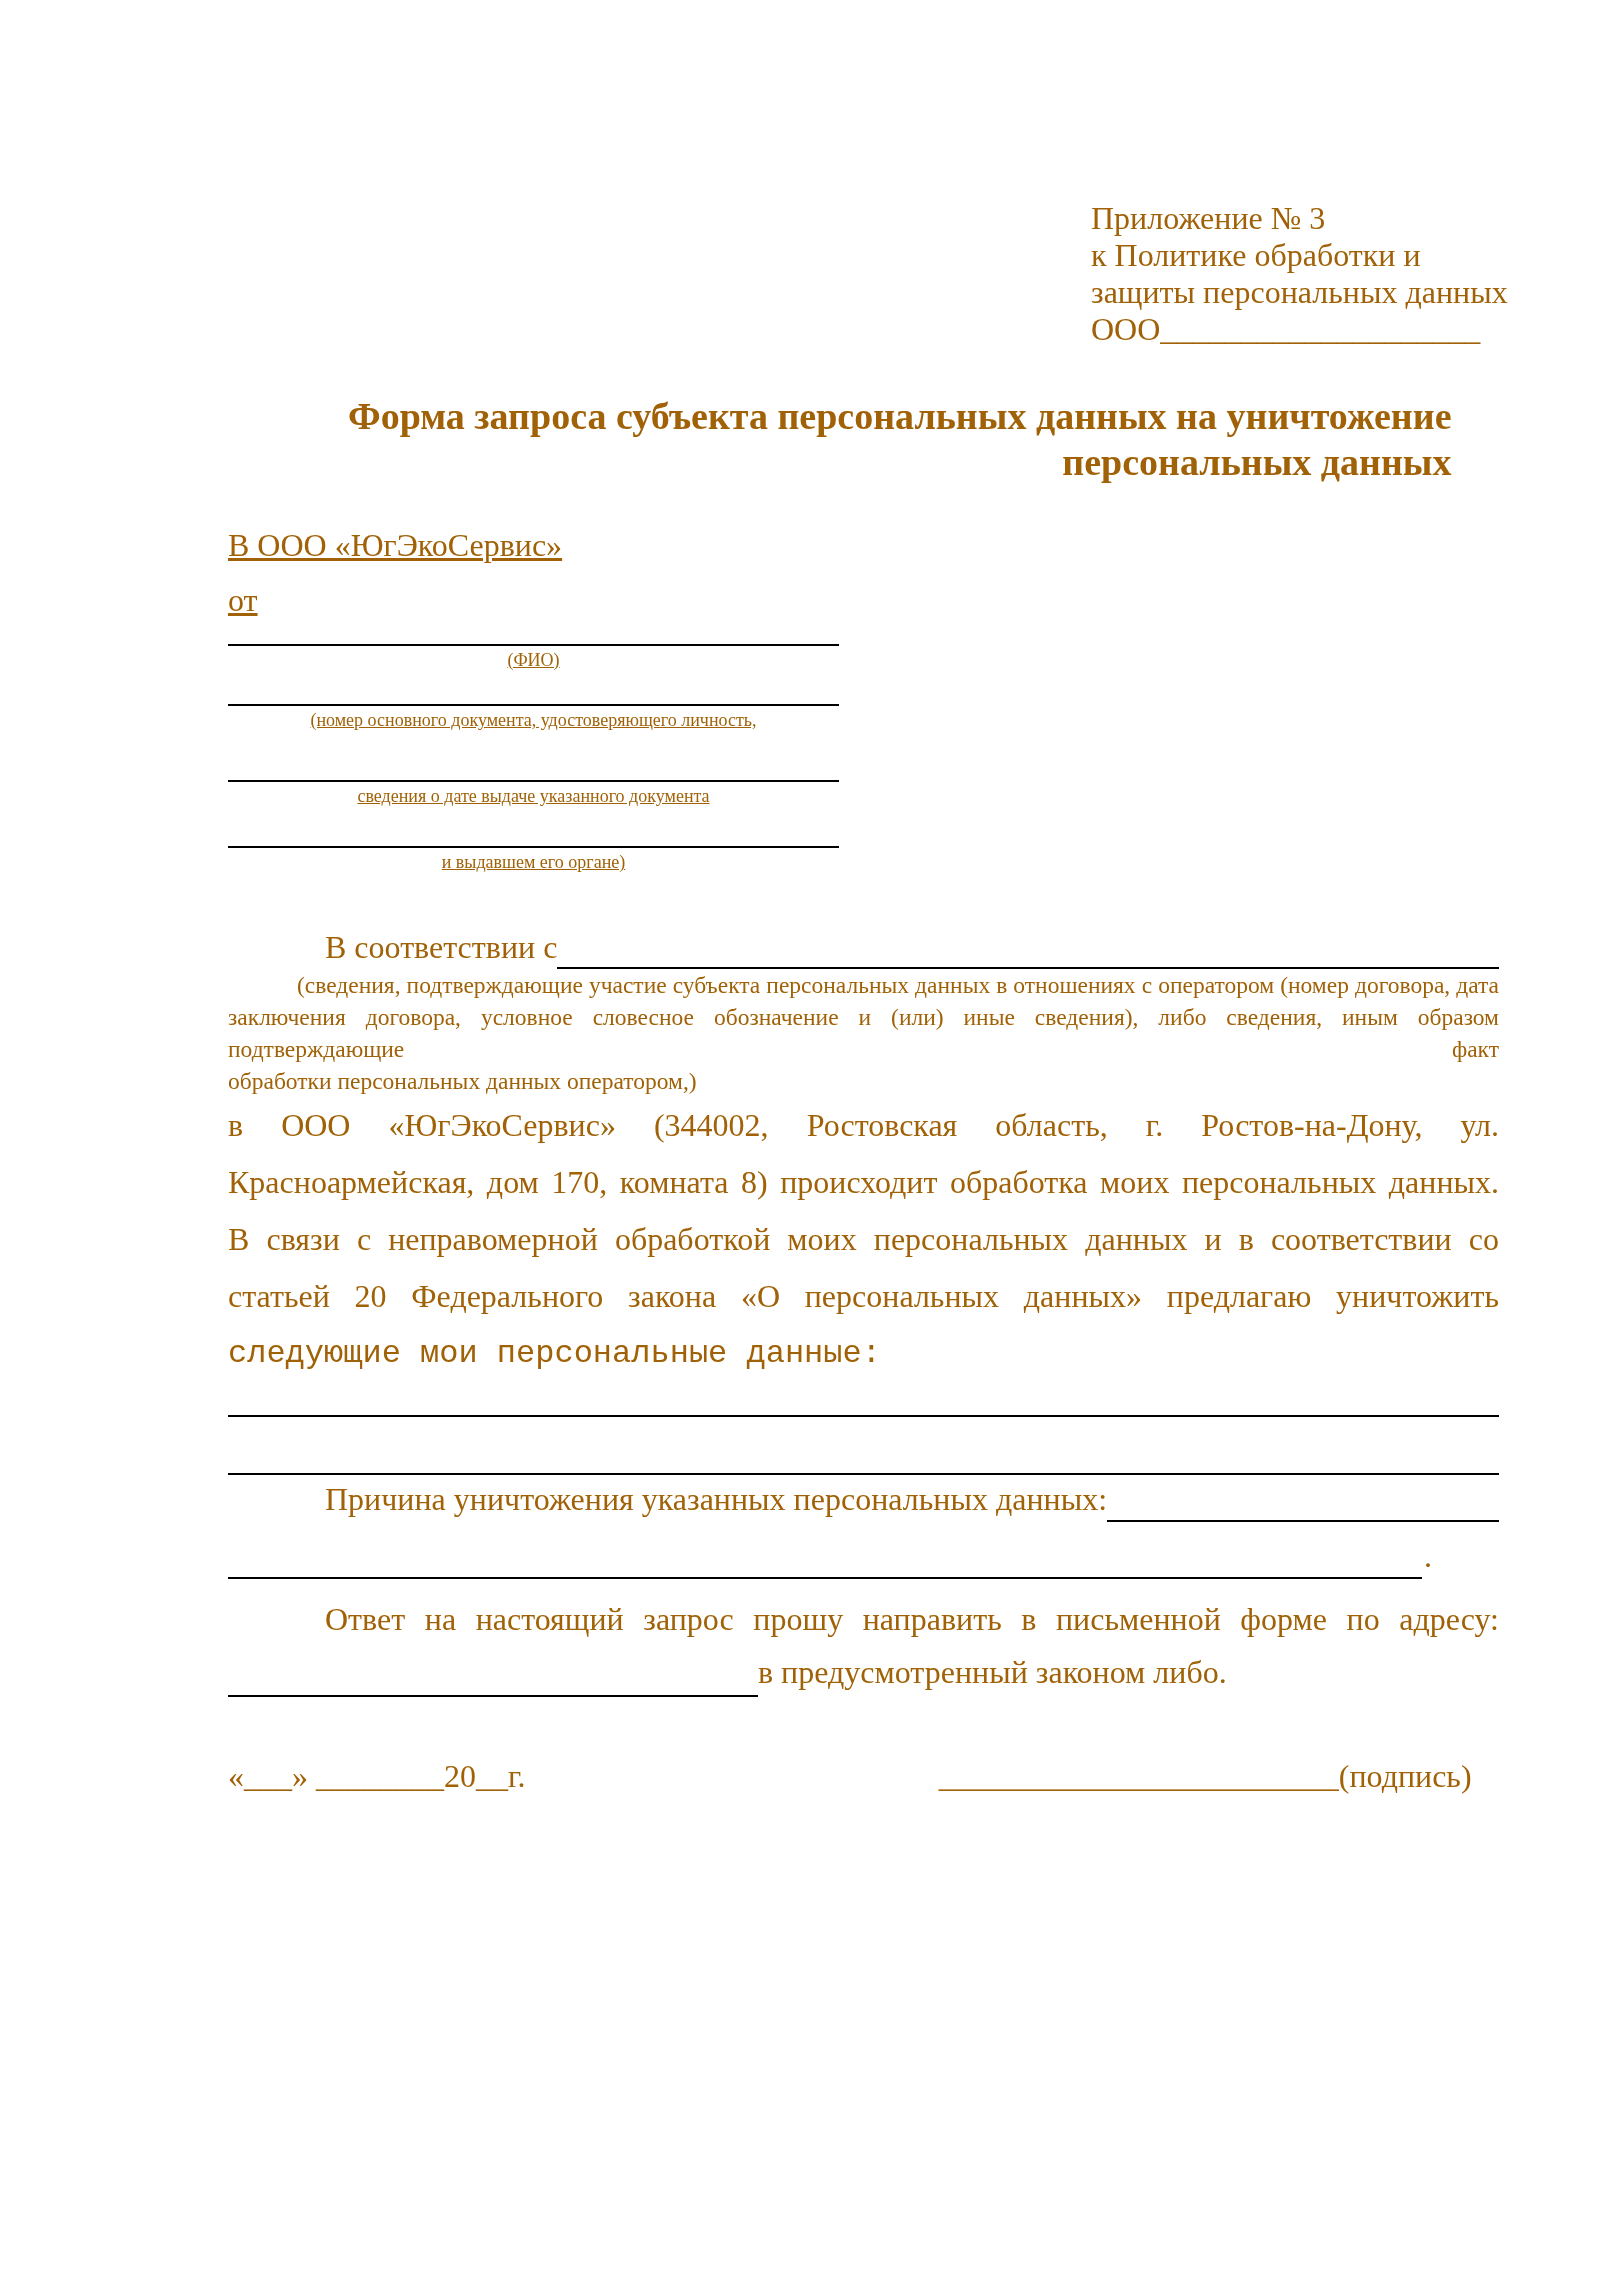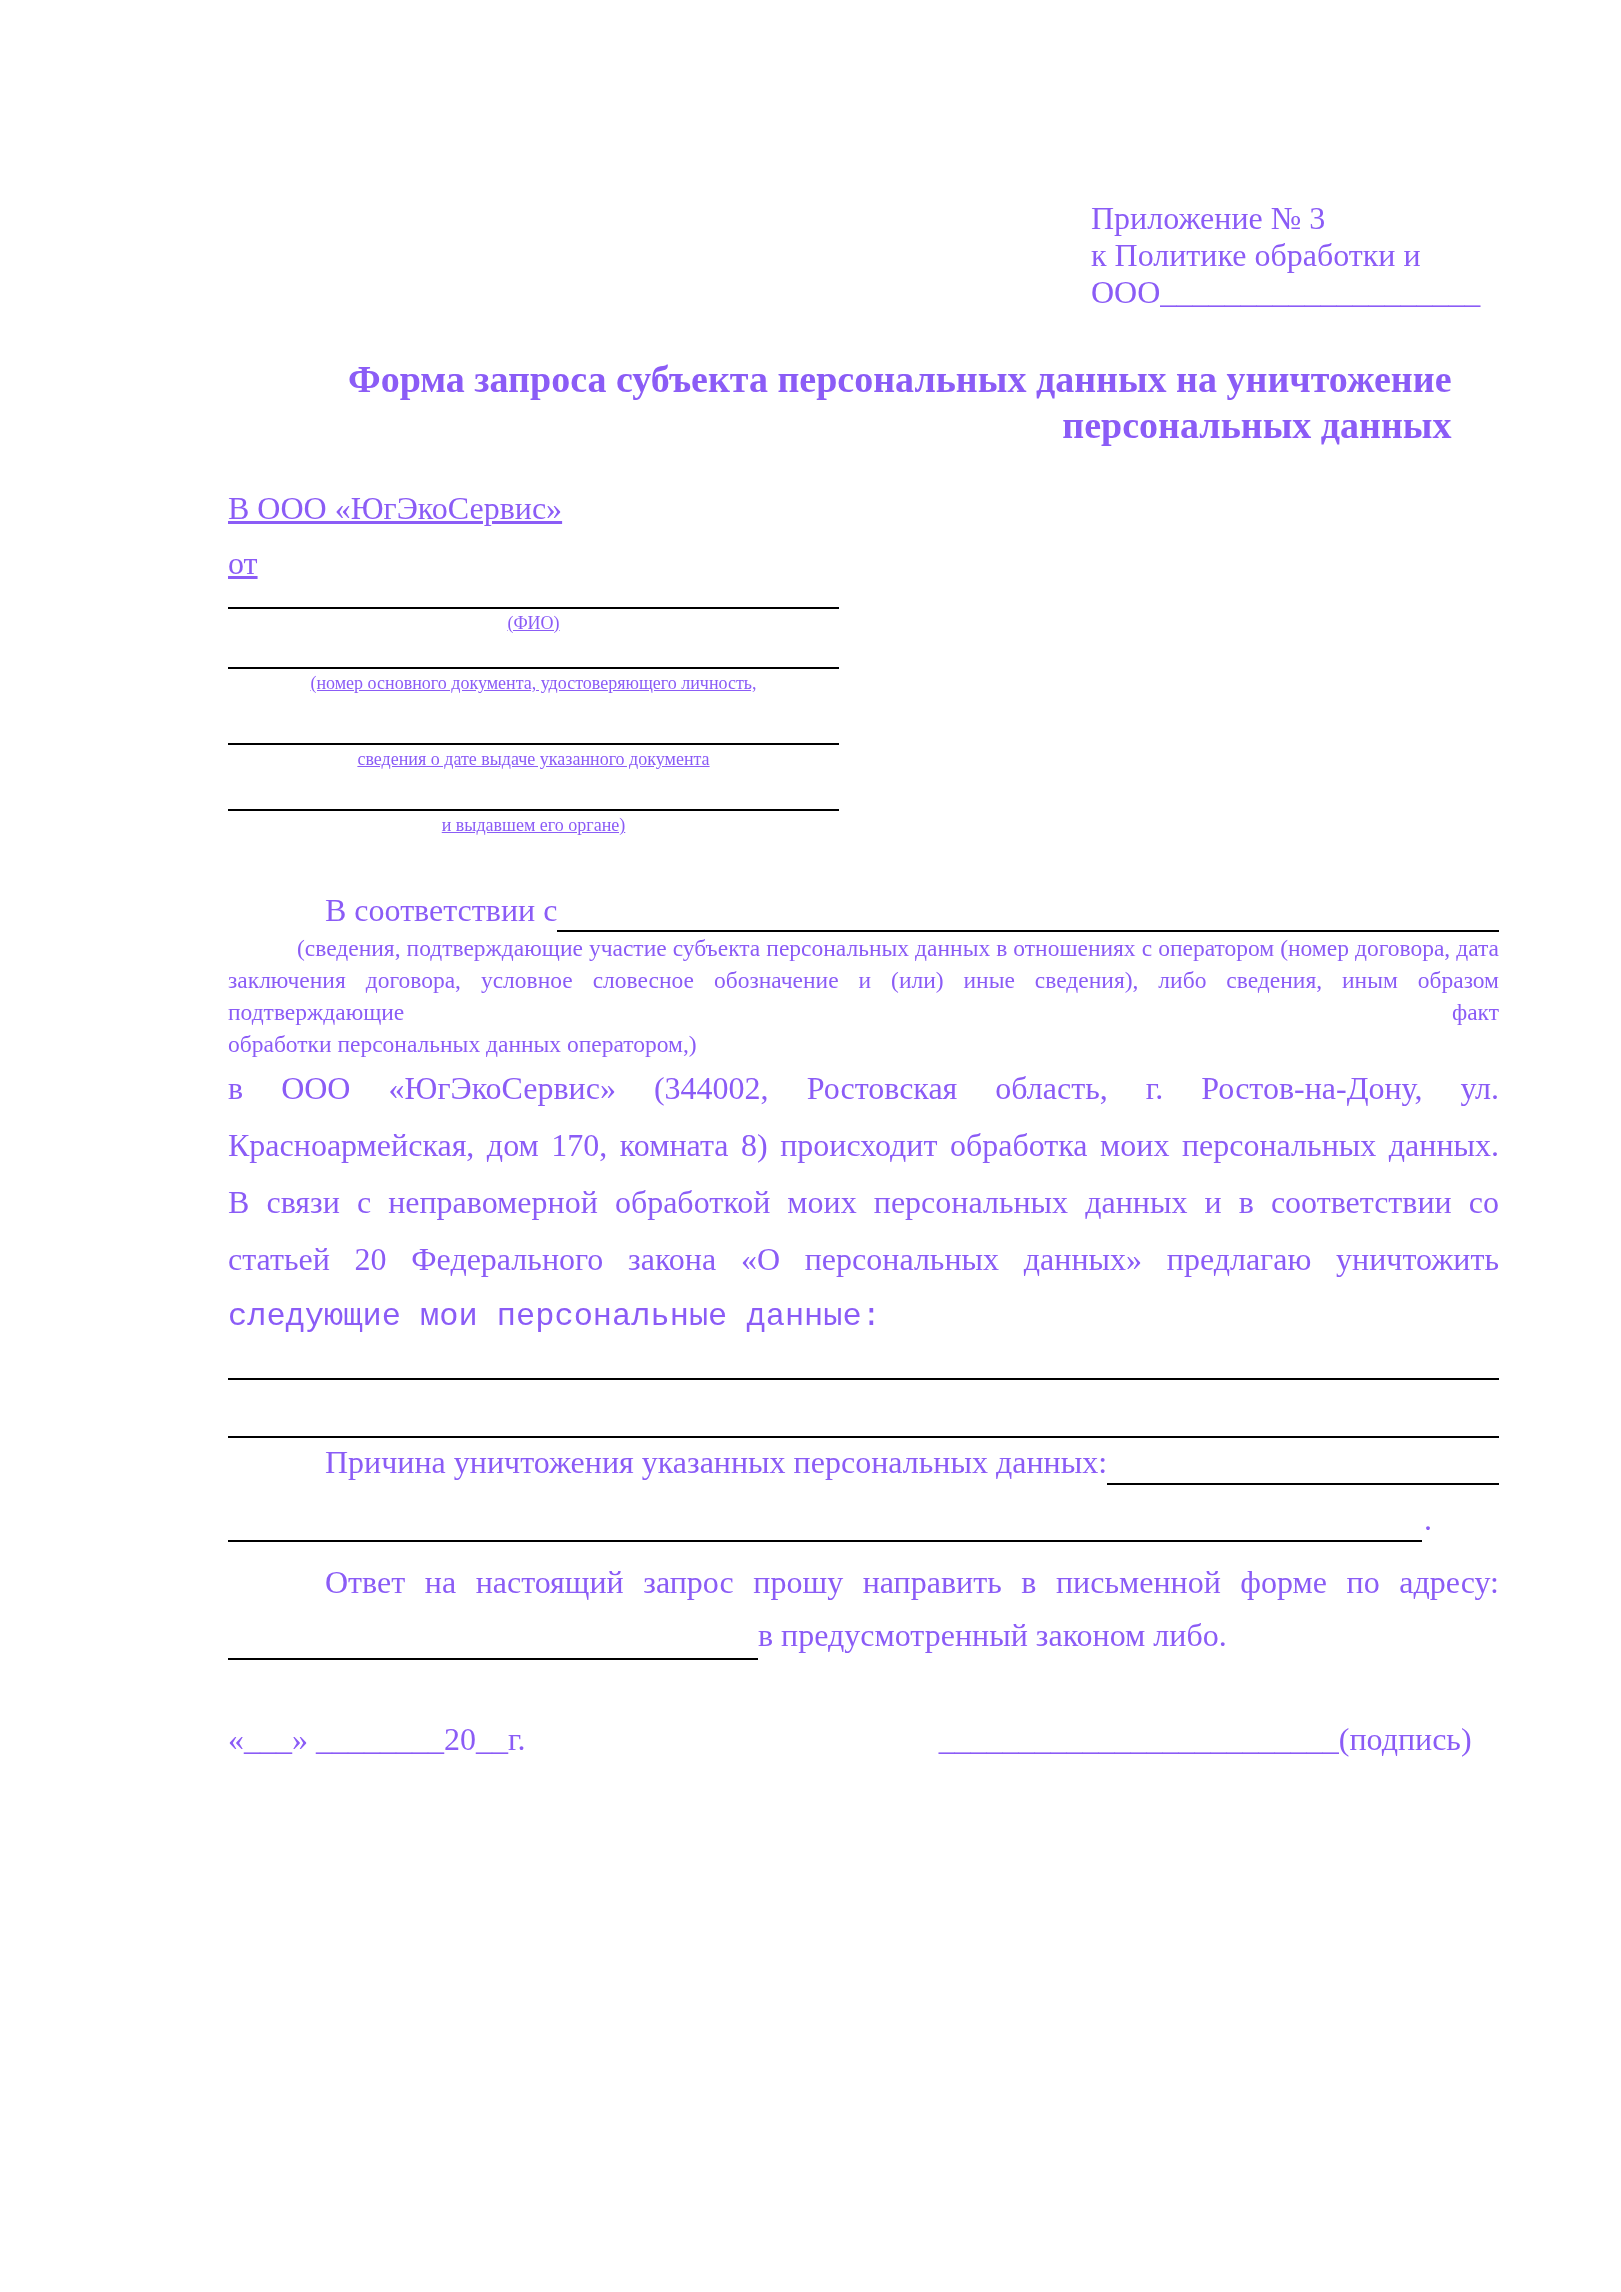--- a/index.html
+++ b/index.html
@@ -6,21 +6,21 @@
   .page {
     position: relative;
     width: 1621px;
     height: 2293px;
     margin: 0 auto;
     background: #ffffff;
     box-sizing: border-box;
     padding: 200px 122px 0 228px;
     font-family: "Liberation Serif", "DejaVu Serif", serif;
     font-size: 32px;
-    color: #8b5cf6;
+    color: #a16207;
     overflow: hidden;
   }
   
   .hdr { margin-left: 863px; line-height: 37px; }
   .hdr div { white-space: nowrap; }
   
   .title {
     margin: 45px auto 0 auto;
     max-width: 1176px;
     text-align: right;
@@ -89,20 +89,21 @@
   .footer .date { white-space: nowrap; }
 </style>
 </head>
 <body>
 
 <div class="page">
 
   <div class="hdr">
     <div>Приложение № 3</div>
     <div>к Политике обработки и</div>
+    <div>защиты персональных данных</div>
     <div>ООО____________________</div>
   </div>
 
   <div class="title">Форма запроса субъекта персональных данных на уничтожение персональных данных</div>
 
   <div class="addr">
     <div class="toline">В ООО «ЮгЭкоСервис»</div>
     <div class="toline">от</div>
 
     <div class="uline u1"></div>

